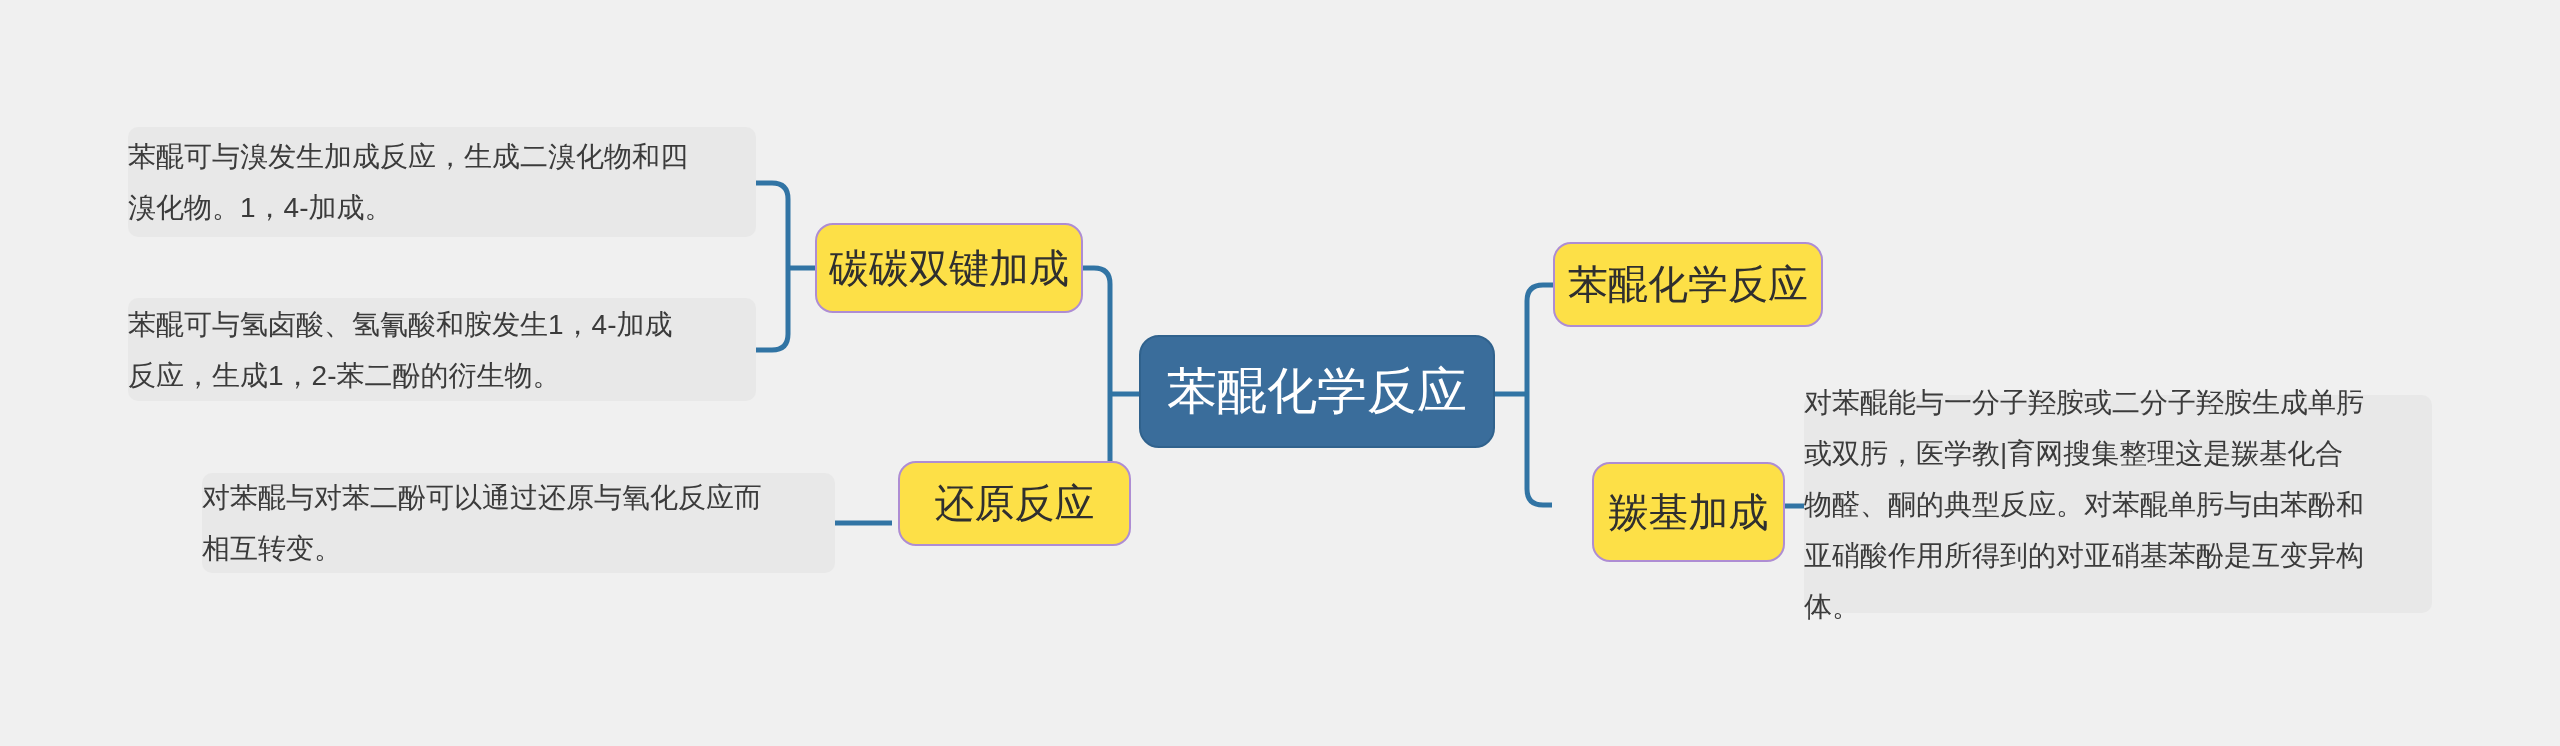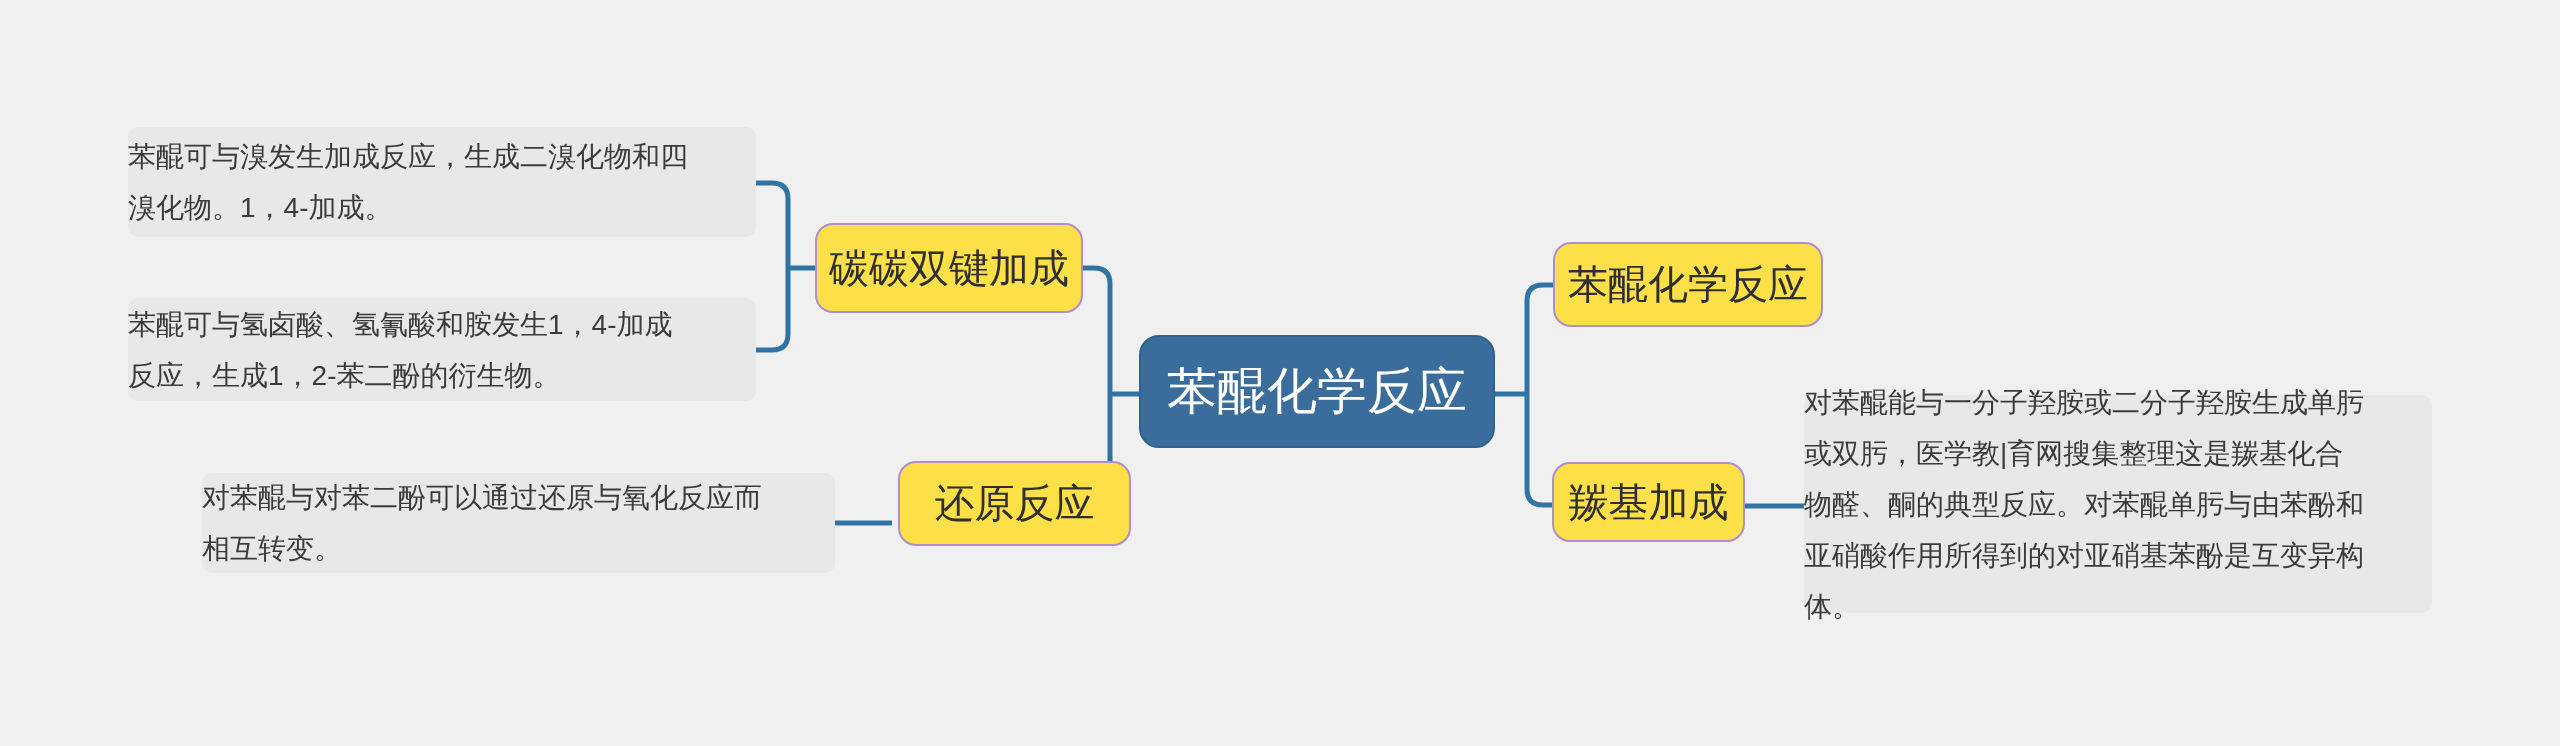--- a/index.html
+++ b/index.html
@@ -52,21 +52,21 @@
     font-size:40px;
     display:flex;
     align-items:center;
     justify-content:center;
     box-sizing:border-box;
     white-space:nowrap;
   }
   .branch-1{left:815px;top:223px;width:268px;height:90px;}
   .branch-2{left:892px;top:461px;width:233px;height:85px;margin-left:6px;}
   .branch-3{left:1553px;top:242px;width:270px;height:85px;}
-  .branch-4{left:1552px;top:462px;width:193px;height:80px;}
+  .branch-4{left:1592px;top:462px;width:193px;height:100px;}
   
   .root{
     position:absolute;
     left:1139px;top:335px;
     width:356px;height:113px;
     background:#3a6d9b;
     border:2px solid #30628d;
     border-radius:20px;
     color:#ffffff;
     font-size:50px;

